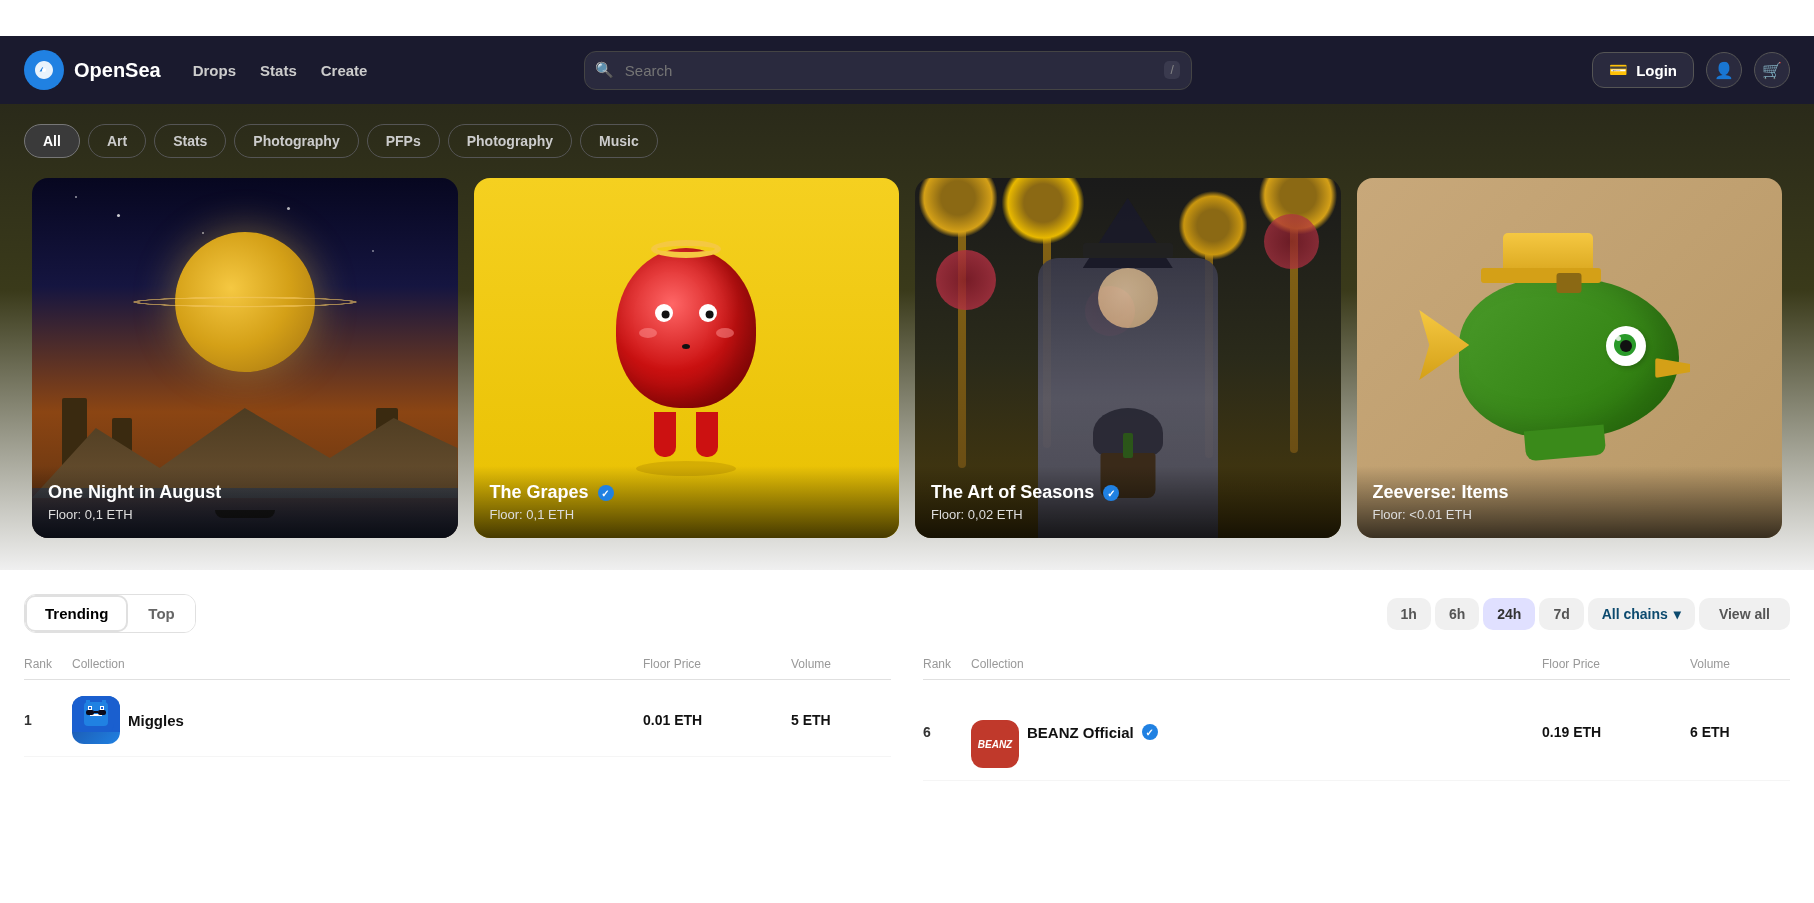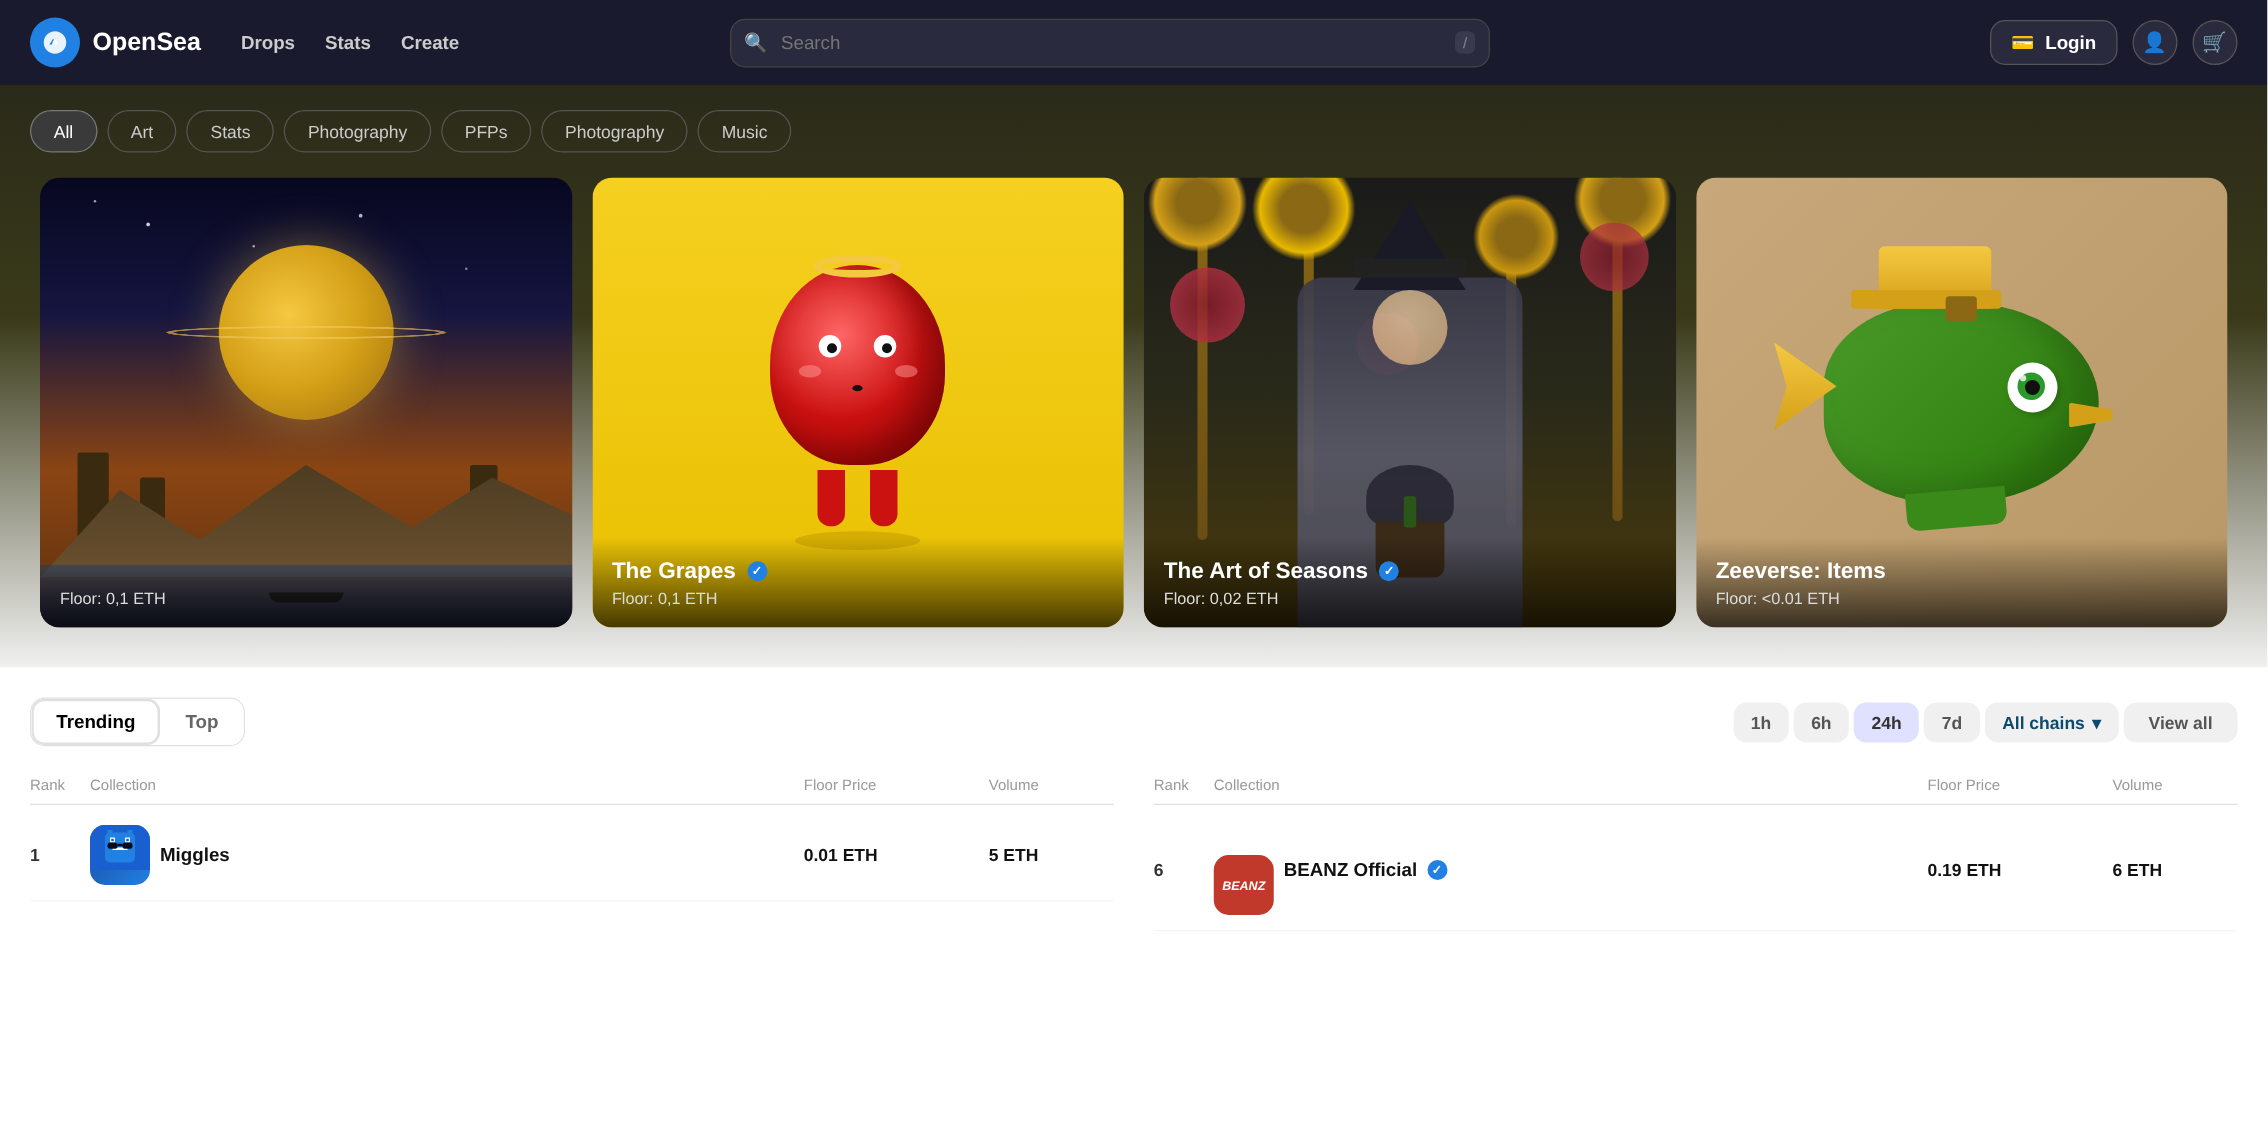--- a/index.html
+++ b/index.html
@@ -6,20 +6,21 @@
     body { font-family: -apple-system, BlinkMacSystemFont, 'Segoe UI', sans-serif; background: #fff; }
 
     
     .navbar {
       display: flex;
       align-items: center;
       background: #1a1a2e;
       padding: 0 24px;
       height: 68px;
       gap: 32px;
+      margin-top: 36px;
     }
     .nav-logo {
       display: flex;
       align-items: center;
       gap: 10px;
       color: #fff;
       font-size: 20px;
       font-weight: 700;
       white-space: nowrap;
     }
@@ -126,21 +127,21 @@
       align-items: center;
     }
     .cat-tab {
       padding: 8px 18px;
       border-radius: 20px;
       background: transparent;
       border: 1px solid #555;
       color: #ccc;
       cursor: pointer;
       font-size: 14px;
-      font-weight: 400;
+      font-weight: 700;
     }
     .cat-tab.active {
       background: #3a3a3a;
       border-color: #777;
       color: #fff;
     }
 
     
     .featured-grid {
       display: grid;
@@ -424,20 +425,21 @@
         <div style="position:absolute;bottom:60px;left:80px;width:20px;height:60px;background:#3a2a10;border-radius:2px 2px 0 0;"></div>
         <div style="position:absolute;bottom:60px;right:60px;width:22px;height:70px;background:#3a2a10;border-radius:2px 2px 0 0;"></div>
 
         <div style="position:absolute;bottom:40px;left:0;width:100%;height:100px;background:linear-gradient(180deg,#4a3a20 0%,#6a5030 100%);clip-path:polygon(0% 100%,15% 30%,30% 70%,50% 10%,70% 60%,85% 20%,100% 50%,100% 100%);"></div>
 
         <div style="position:absolute;bottom:0;left:0;width:100%;height:50px;background:linear-gradient(180deg,rgba(30,60,100,0.5),rgba(20,40,80,0.8));"></div>
 
         <div style="position:absolute;bottom:20px;left:50%;transform:translateX(-50%);width:60px;height:8px;background:#1a1a1a;border-radius:0 0 10px 10px;"></div>
       </div>
       <div class="featured-card-overlay">
+        <div class="featured-card-title">One Night in August</div>
         <div class="featured-card-floor">Floor: 0,1 ETH</div>
       </div>
     </div>
 
     <div class="featured-card">
       <div style="width:100%;height:100%;background:linear-gradient(180deg,#f5d020 0%,#e8c000 100%);display:flex;align-items:center;justify-content:center;position:relative;">
 
         <div style="position:relative;display:flex;flex-direction:column;align-items:center;">
 
           <div style="width:70px;height:18px;border:6px solid #f5c842;border-radius:50%;margin-bottom:-10px;position:relative;z-index:2;"></div>

